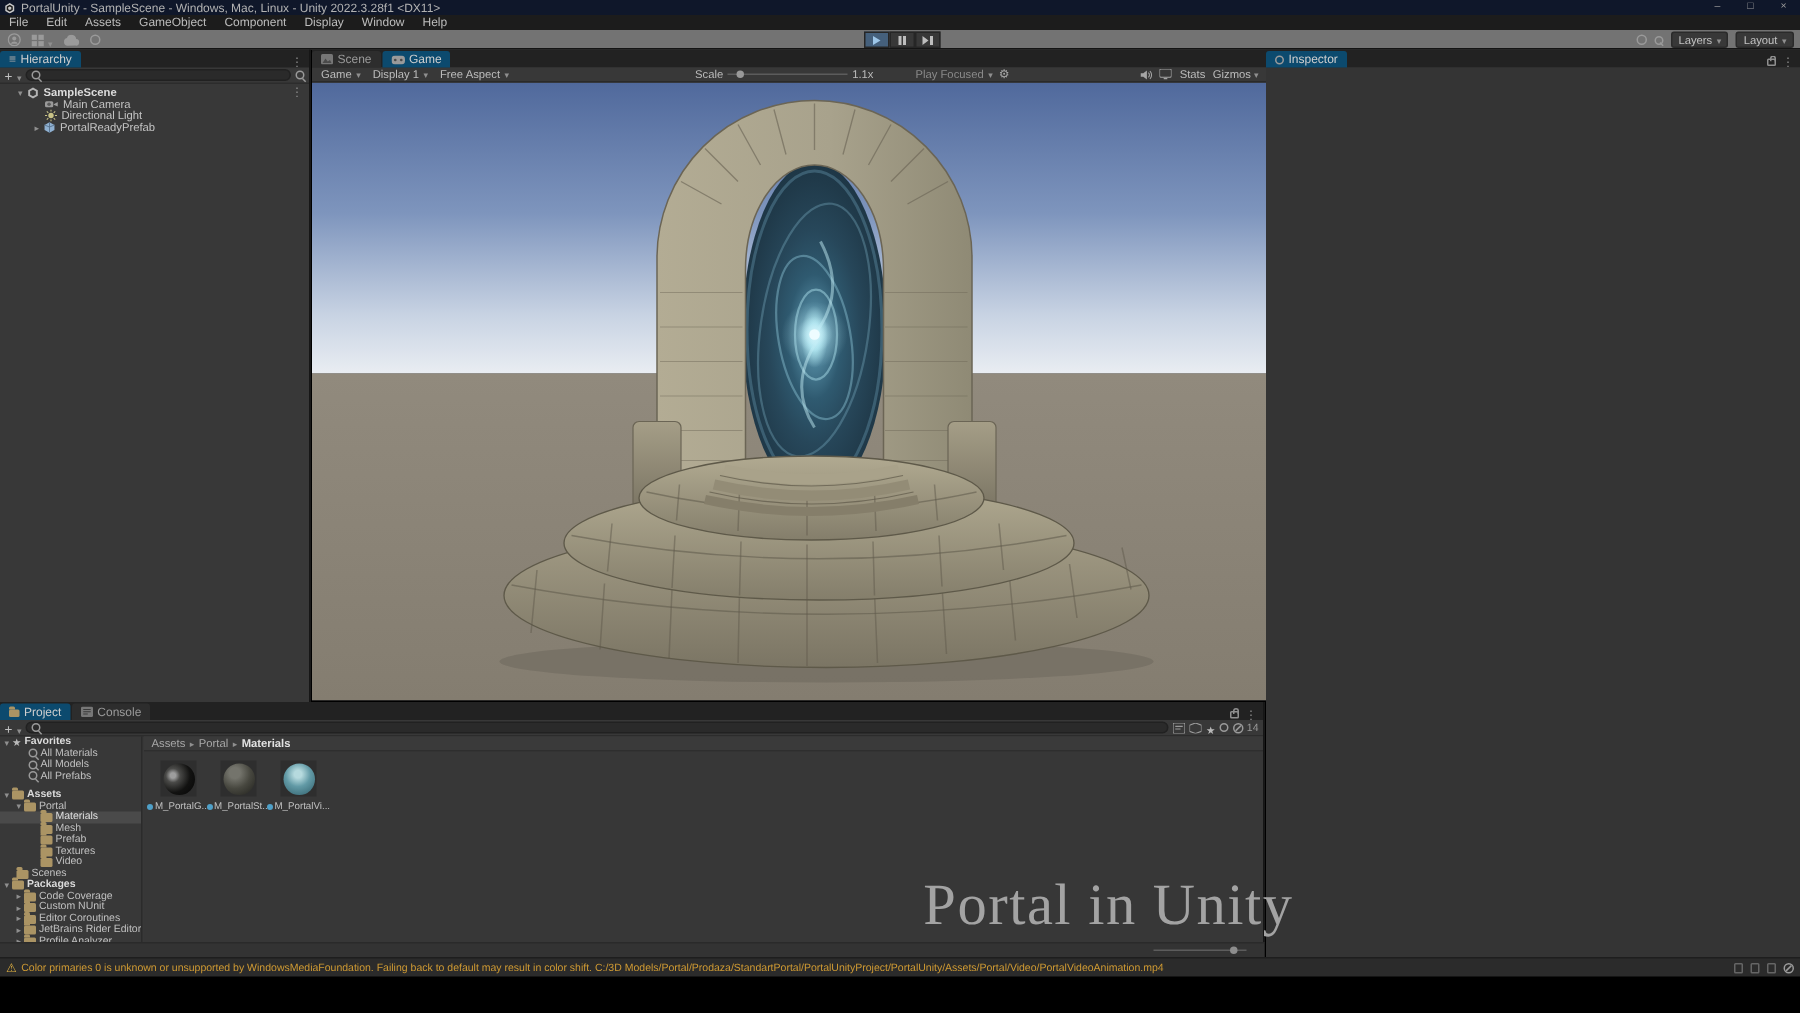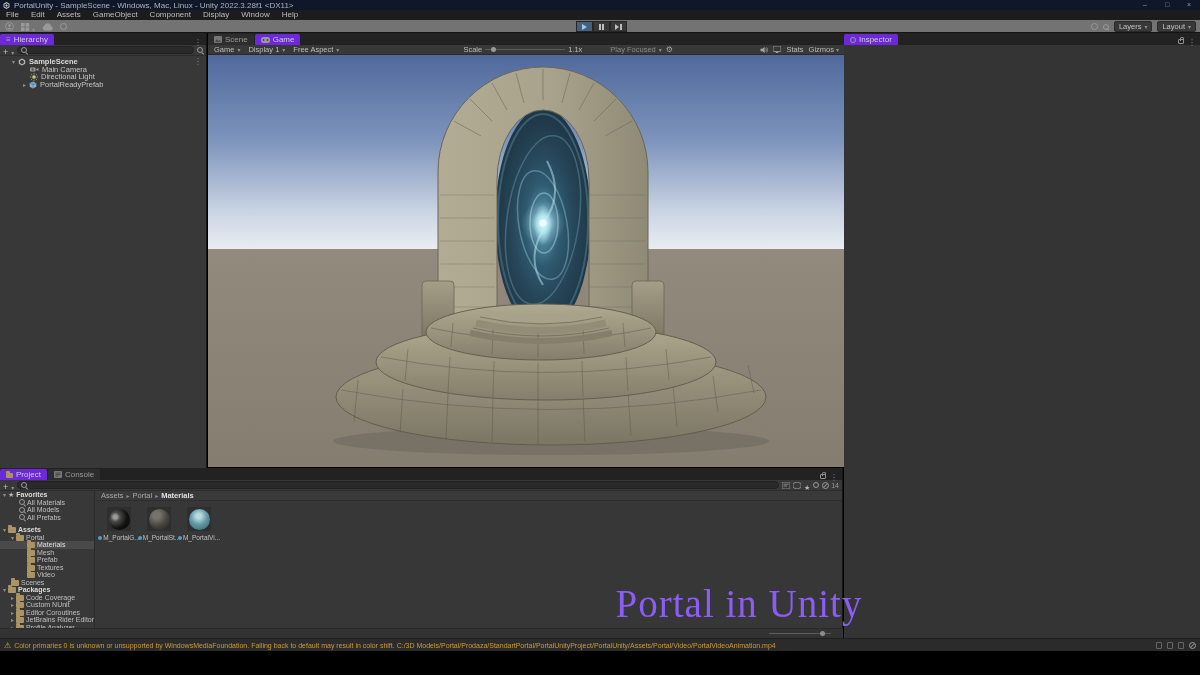--- a/index.html
+++ b/index.html
@@ -55,21 +55,21 @@
   .stepwrap .tri2{width:0;height:0;border-top:3px solid transparent;border-bottom:3px solid transparent;border-left:4px solid #bdbdbd;}
   .stepwrap i{width:1.5px;height:6px;background:#bdbdbd;}
   .tb-right{position:absolute;right:4px;top:0;height:13px;display:flex;align-items:center;gap:5px;font-size:7.5px;}
   .dd{display:flex;align-items:center;gap:3px;background:#383838;border:1px solid #2a2a2a;border-radius:2px;
       height:11px;padding:0 4px;color:#c2c2c2;}
 
   
   .panel{position:absolute;background:#383838;}
   .tabstrip{height:12px;background:#222;display:flex;align-items:flex-end;}
   .tab{height:11px;display:flex;align-items:center;gap:3px;padding:0 6px;font-size:8px;background:#2d2d2d;color:#9a9a9a;border-radius:2px 2px 0 0;margin-right:1px;}
-  .tab.active{background:#6d28d9;color:#cfcfcf;}
+  .tab.active{background:#0c4a6e;color:#cfcfcf;}
   .striptools{margin-left:auto;display:flex;align-items:center;gap:4px;padding:0 4px;height:11px;}
   .ptoolbar{height:11px;display:flex;align-items:center;padding:0 3px;border-bottom:1px solid #2c2c2c;gap:3px;}
   .searchbox{flex:1;height:8px;background:#2a2a2a;border:1px solid #212121;border-radius:4px;display:flex;align-items:center;padding:0 3px;gap:2px;}
 
   
   .hierarchy{left:0;top:33px;width:207px;height:435px;border-right:1px solid #161616;}
   .hrows{padding-top:2px;}
   .hrow{display:flex;align-items:center;height:7.6px;font-size:7.5px;color:#c4c4c4;gap:3px;}
   .hrow .lbl{line-height:7.6px;white-space:nowrap;}
   .bold{font-weight:bold;color:#dcdcdc;}
@@ -114,21 +114,21 @@
   .zoomhandle{position:absolute;right:18px;top:2px;width:5px;height:5px;border-radius:50%;background:#8d8d8d;}
 
   
   .statusbar{position:absolute;left:0;top:638px;width:1200px;height:13px;background:#2b2b2b;border-top:1px solid #1e1e1e;
              display:flex;align-items:center;gap:3px;padding:0 4px;font-size:7px;color:#cf9a33;white-space:nowrap;}
   .status-right{margin-left:auto;display:flex;align-items:center;gap:5px;}
   .docic{width:6px;height:7px;border:1px solid #7f7f7f;border-radius:1px;opacity:.7;}
 
   
   .caption{position:absolute;left:589px;top:581px;width:300px;text-align:center;
-           font-family:"Liberation Serif","DejaVu Serif",serif;font-size:39px;color:#8b5cf6;letter-spacing:1px;z-index:50;}
+           font-family:"Liberation Serif","DejaVu Serif",serif;font-size:39px;color:#a3a3a3;letter-spacing:1px;z-index:50;}
 </style>
 </head>
 <body>
 
 <div class="screen">
 
   <div class="titlebar">
     <svg class="ic" width="7" height="7" viewBox="0 0 8 8">
       <path d="M4 0 7.4 2v4L4 8 .6 6V2z" fill="#c9c9c9"></path>
         <path d="M4 1.4 6.3 2.7v2.6L4 6.6 1.7 5.3V2.7z" fill="#191919"></path>

